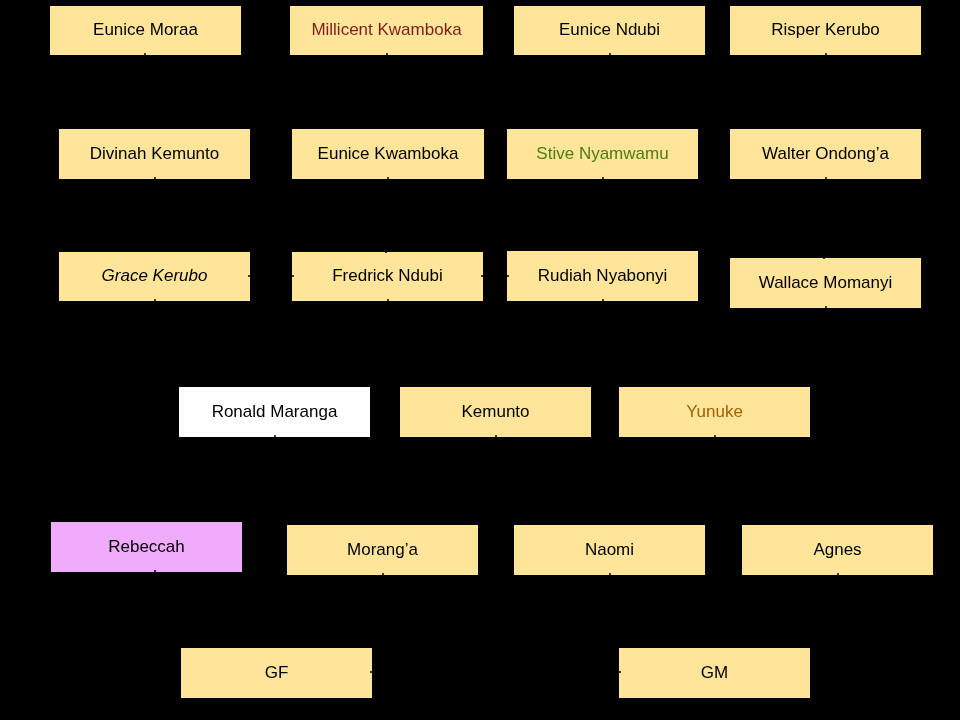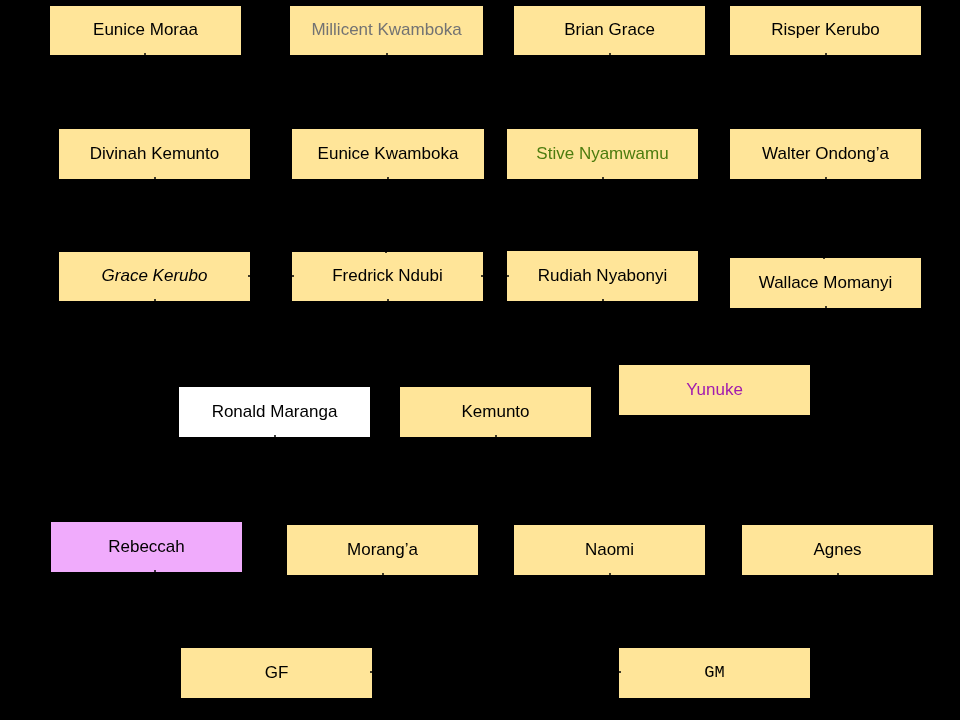--- a/index.html
+++ b/index.html
@@ -35,40 +35,40 @@
     height: 720px;
     pointer-events: none;
   }
 </style>
 </head>
 <body style="background: rgb(0, 0, 0);">
 
 <div id="canvas" style="background: rgb(0, 0, 0); width: 960px; height: 720px;">
   <div id="nodes">
       <div class="node" style="left: 33px; top: 5px; width: 193px; height: 51px; background: rgb(255, 229, 153); border-color: rgb(0, 0, 0); color: rgb(0, 0, 0);">Eunice Moraa</div>
-      <div class="node" style="left: 273px; top: 5px; width: 195px; height: 51px; background: rgb(255, 229, 153); border-color: rgb(0, 0, 0); color: #737373;">Millicent Kwamboka</div>
-      <div class="node" style="left: 497px; top: 5px; width: 193px; height: 51px; background: rgb(255, 229, 153); border-color: rgb(0, 0, 0); color: rgb(0, 0, 0);">Brian Grace</div>
+      <div class="node" style="left: 273px; top: 5px; width: 195px; height: 51px; background: rgb(255, 229, 153); border-color: rgb(0, 0, 0); color: #7f1d1d;">Millicent Kwamboka</div>
+      <div class="node" style="left: 497px; top: 5px; width: 193px; height: 51px; background: rgb(255, 229, 153); border-color: rgb(0, 0, 0); color: rgb(0, 0, 0);">Eunice Ndubi</div>
       <div class="node" style="left: 713px; top: 5px; width: 193px; height: 51px; background: rgb(255, 229, 153); border-color: rgb(0, 0, 0); color: rgb(0, 0, 0);">Risper Kerubo</div>
       <div class="node" style="left: 42px; top: 128px; width: 193px; height: 52px; background: rgb(255, 229, 153); border-color: rgb(0, 0, 0); color: rgb(0, 0, 0);">Divinah Kemunto</div>
       <div class="node" style="left: 275px; top: 128px; width: 194px; height: 52px; background: rgb(255, 229, 153); border-color: rgb(0, 0, 0); color: rgb(0, 0, 0);">Eunice Kwamboka</div>
       <div class="node" style="left: 490px; top: 128px; width: 193px; height: 52px; background: rgb(255, 229, 153); border-color: rgb(0, 0, 0); color: #4d7c0f;">Stive Nyamwamu</div>
       <div class="node" style="left: 713px; top: 128px; width: 193px; height: 52px; background: rgb(255, 229, 153); border-color: rgb(0, 0, 0); color: rgb(0, 0, 0);">Walter Ondong’a</div>
       <div class="node" style="left: 42px; top: 251px; width: 193px; height: 51px; background: rgb(255, 229, 153); border-color: rgb(0, 0, 0); color: rgb(0, 0, 0); font-style: italic;">Grace Kerubo</div>
       <div class="node" style="left: 275px; top: 251px; width: 193px; height: 51px; background: rgb(255, 229, 153); border-color: rgb(0, 0, 0); color: rgb(0, 0, 0);">Fredrick Ndubi</div>
       <div class="node" style="left: 490px; top: 250px; width: 193px; height: 52px; background: rgb(255, 229, 153); border-color: rgb(0, 0, 0); color: rgb(0, 0, 0);">Rudiah Nyabonyi</div>
       <div class="node" style="left: 713px; top: 257px; width: 193px; height: 52px; background: rgb(255, 229, 153); border-color: rgb(0, 0, 0); color: rgb(0, 0, 0);">Wallace Momanyi</div>
       <div class="node" style="left: 162px; top: 386px; width: 193px; height: 52px; background: #ffffff; border-color: rgb(0, 0, 0); color: rgb(0, 0, 0);">Ronald Maranga</div>
       <div class="node" style="left: 383px; top: 386px; width: 193px; height: 52px; background: rgb(255, 229, 153); border-color: rgb(0, 0, 0); color: rgb(0, 0, 0);">Kemunto</div>
-      <div class="node" style="left: 602px; top: 364px; width: 193px; height: 52px; background: rgb(255, 229, 153); border-color: rgb(0, 0, 0); color: #a21caf;">Yunuke</div>
+      <div class="node" style="left: 602px; top: 386px; width: 193px; height: 52px; background: rgb(255, 229, 153); border-color: rgb(0, 0, 0); color: #a16207;">Yunuke</div>
       <div class="node" style="left: 34px; top: 521px; width: 193px; height: 52px; background: #f0abfc; border-color: rgb(0, 0, 0); color: rgb(0, 0, 0);">Rebeccah</div>
       <div class="node" style="left: 270px; top: 524px; width: 193px; height: 52px; background: rgb(255, 229, 153); border-color: rgb(0, 0, 0); color: rgb(0, 0, 0);">Morang’a</div>
       <div class="node" style="left: 497px; top: 524px; width: 193px; height: 52px; background: rgb(255, 229, 153); border-color: rgb(0, 0, 0); color: rgb(0, 0, 0);">Naomi</div>
       <div class="node" style="left: 725px; top: 524px; width: 193px; height: 52px; background: rgb(255, 229, 153); border-color: rgb(0, 0, 0); color: rgb(0, 0, 0);">Agnes</div>
       <div class="node" style="left: 164px; top: 647px; width: 193px; height: 52px; background: rgb(255, 229, 153); border-color: rgb(0, 0, 0); color: rgb(0, 0, 0);">GF</div>
-      <div class="node" style="left: 602px; top: 647px; width: 193px; height: 52px; background: rgb(255, 229, 153); border-color: rgb(0, 0, 0); color: rgb(0, 0, 0); font-family: Liberation Mono, monospace;">GM</div>
+      <div class="node" style="left: 602px; top: 647px; width: 193px; height: 52px; background: rgb(255, 229, 153); border-color: rgb(0, 0, 0); color: rgb(0, 0, 0);">GM</div>
     </div>
   <svg id="connector-layer" xmlns="http://www.w3.org/2000/svg">
       <line x1="129" y1="53" x2="129" y2="66" stroke="#000000" stroke-width="1.5"></line>
       <line x1="371" y1="53" x2="371" y2="66" stroke="#000000" stroke-width="1.5"></line>
       <line x1="594" y1="53" x2="594" y2="66" stroke="#000000" stroke-width="1.5"></line>
       <line x1="810" y1="53" x2="810" y2="66" stroke="#000000" stroke-width="1.5"></line>
       <line x1="139" y1="177" x2="139" y2="190" stroke="#000000" stroke-width="1.5"></line>
       <line x1="372" y1="177" x2="370" y2="253" stroke="#000000" stroke-width="1.5"></line>
       <line x1="587" y1="177" x2="587" y2="190" stroke="#000000" stroke-width="1.5"></line>
       <line x1="810" y1="177" x2="808" y2="259" stroke="#000000" stroke-width="1.5"></line>

